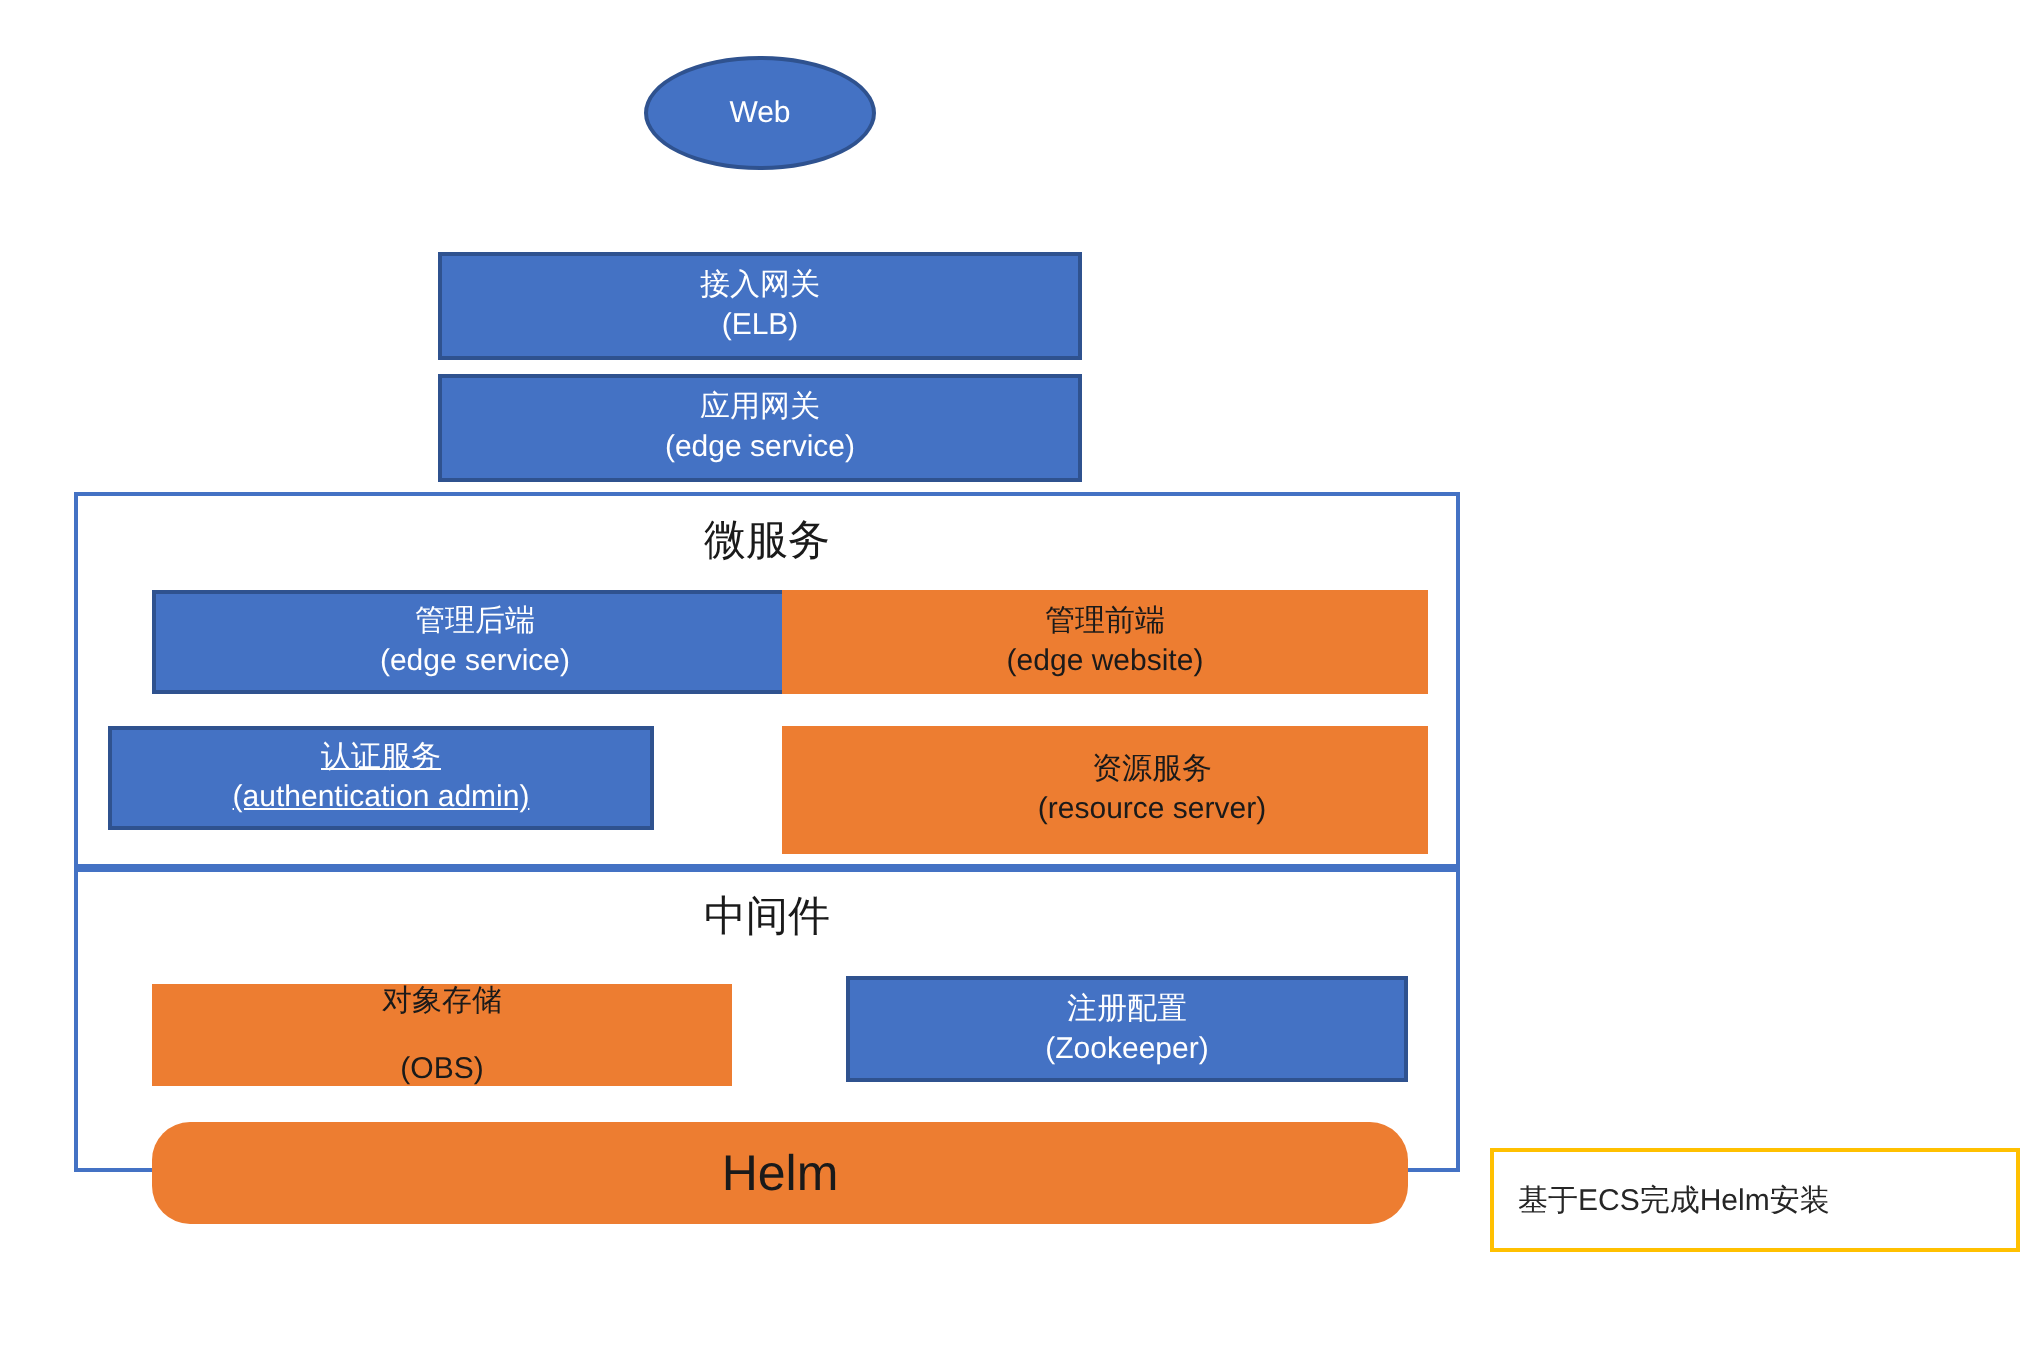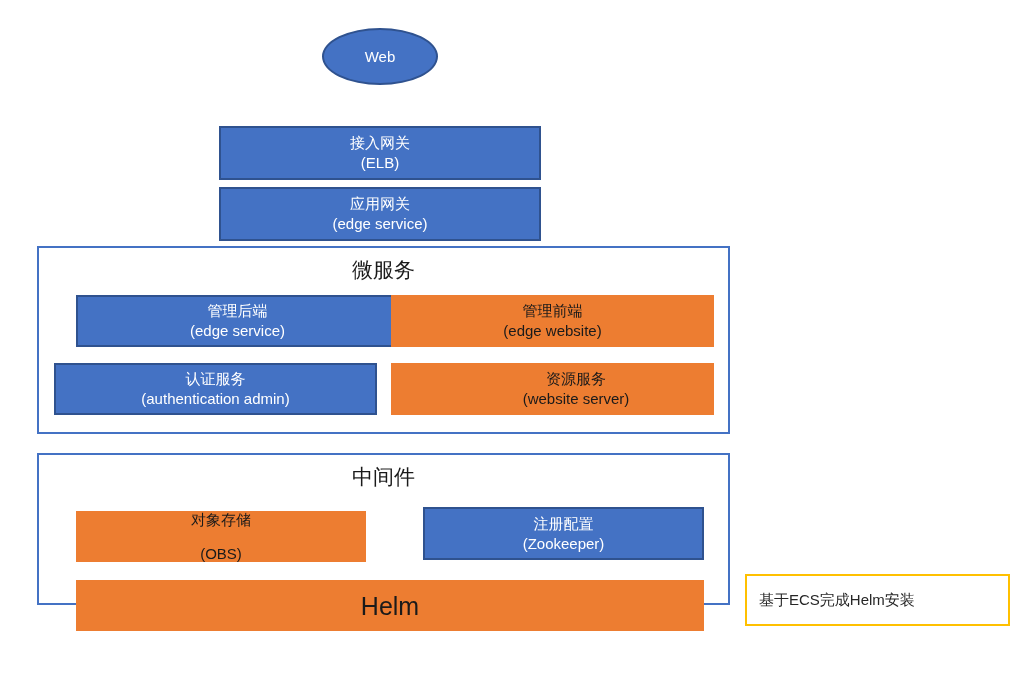--- a/index.html
+++ b/index.html
@@ -91,45 +91,45 @@
     <div class="abs node blue" style="left:15px; top:47px; width:323px; height:52px;margin-left:22px;">
       <span>管理后端</span>
       <span>(edge service)</span>
     </div>
 
     <div class="abs node orange" style="left:352px; top:47px; width:323px; height:52px;">
       <span>管理前端</span>
       <span>(edge website)</span>
     </div>
 
-    <div class="abs node blue" style="left:15px; top:115px; width:323px; height:52px;">
+    <div class="abs node blue" style="left:15px; top:115px; width:273px; height:52px;text-decoration:underline;">
       <span>认证服务</span>
       <span>(authentication admin)</span>
     </div>
 
-    <div class="abs node orange" style="left:352px; top:115px; width:323px; height:52px;padding-left:47px;">
+    <div class="abs node orange" style="left:352px; top:115px; width:323px; height:64px;padding-left:47px;">
       <span>资源服务</span>
-      <span>(website server)</span>
+      <span>(resource server)</span>
     </div>
   </div>
 
-  <div class="abs container" style="left:37px; top:453px; width:693px; height:152px;">
+  <div class="abs container" style="left:37px; top:434px; width:693px; height:152px;">
     <div class="container-title">中间件</div>
 
     <div class="abs node orange" style="left:37px; top:56px; width:290px; height:51px;gap:14px;">
       <span>对象存储</span>
       <span>(OBS)</span>
     </div>
 
     <div class="abs node blue" style="left:384px; top:52px; width:281px; height:53px;">
       <span>注册配置</span>
       <span>(Zookeeper)</span>
     </div>
 
-    <div class="abs node orange" style="left:37px; top:125px; width:628px; height:51px;">
+    <div class="abs node orange" style="left:37px; top:125px; width:628px; height:51px;border-radius:19px;">
       <span class="helm-label">Helm</span>
     </div>
   </div>
 
   <div class="abs note" style="left:745px; top:574px; width:265px; height:52px;">
     <span>基于ECS完成Helm安装</span>
   </div>
 
 </div>
 

